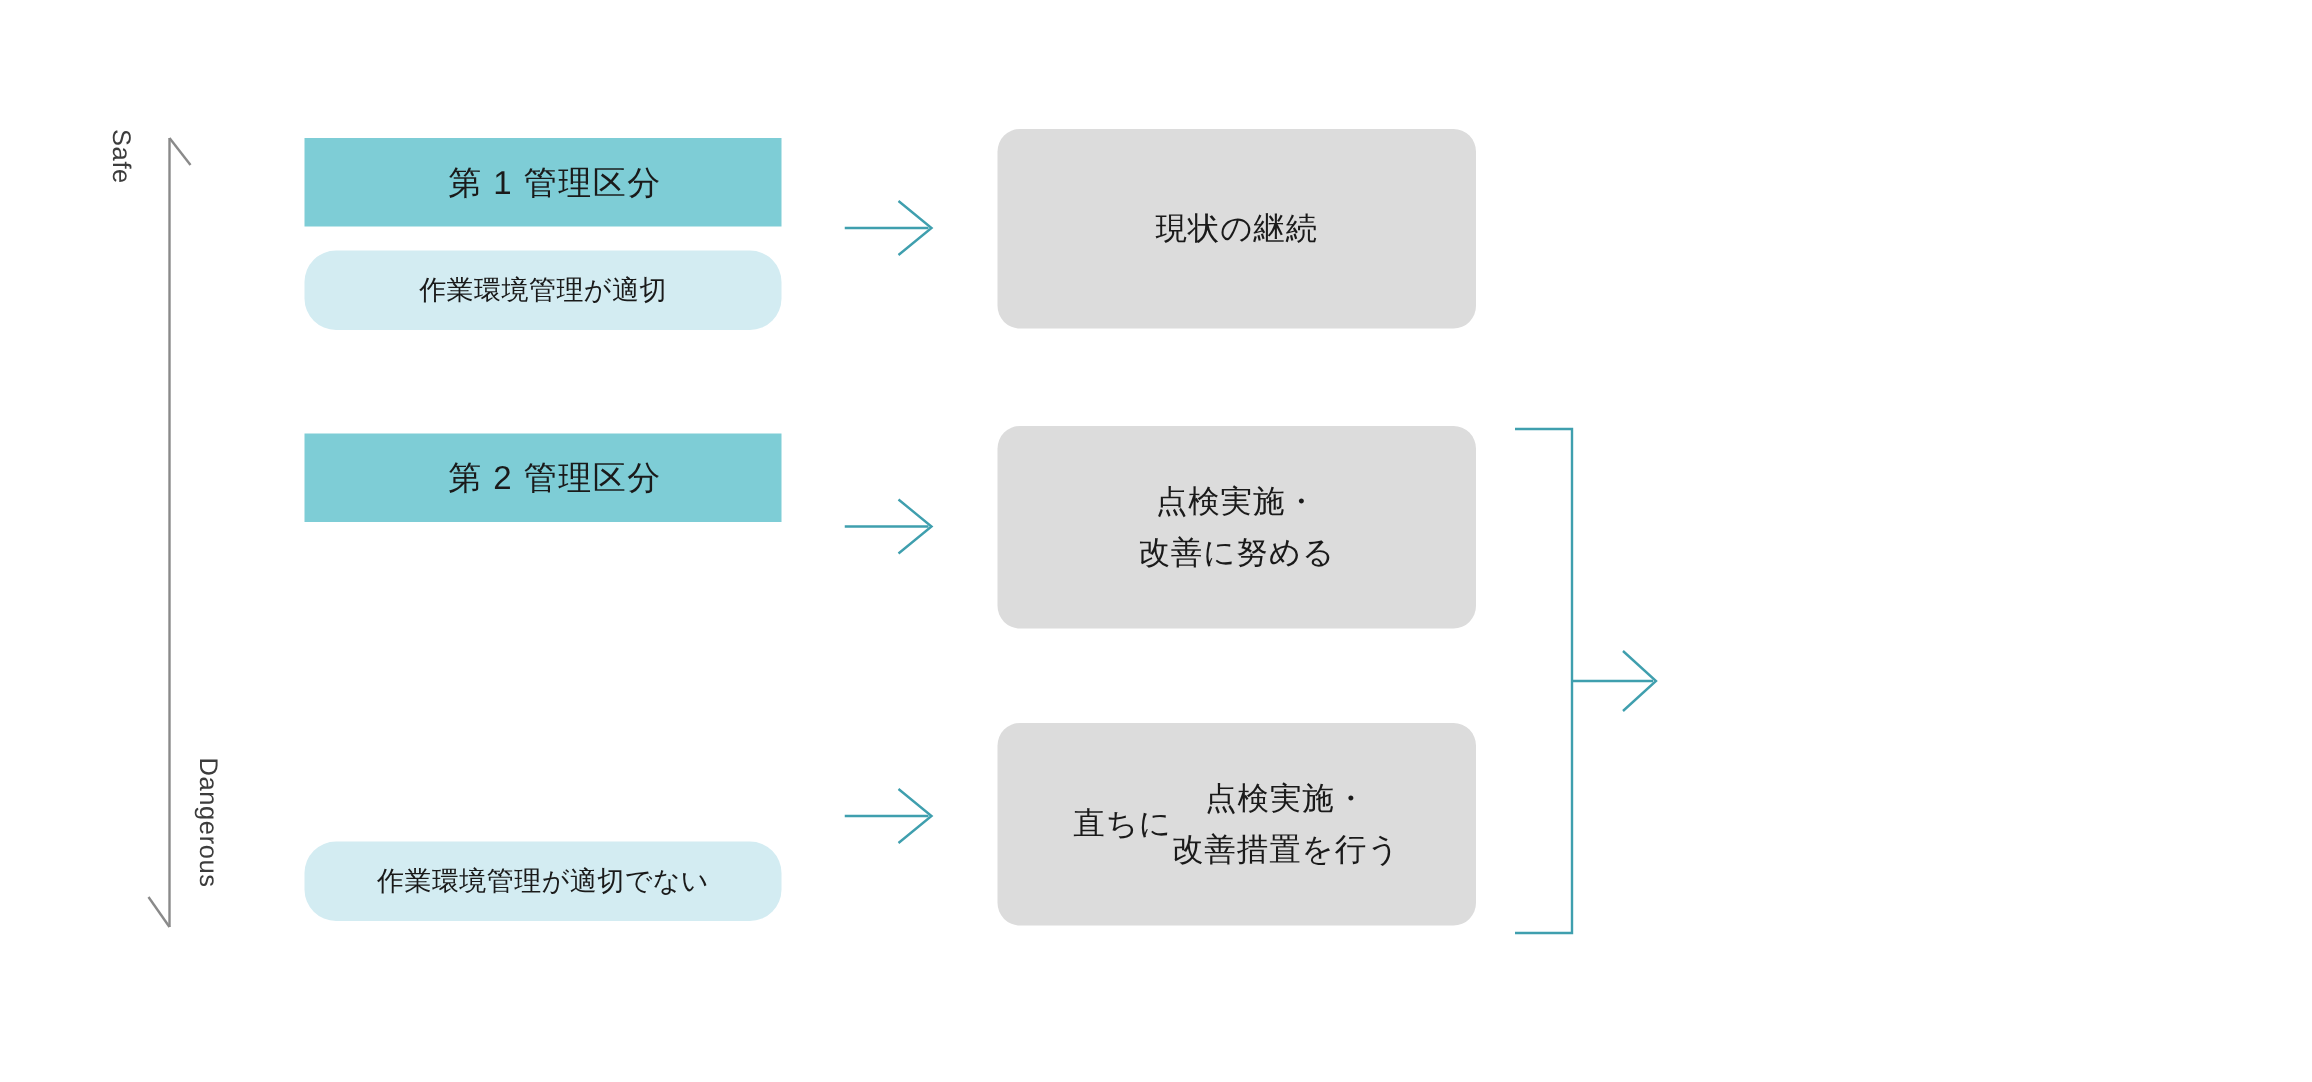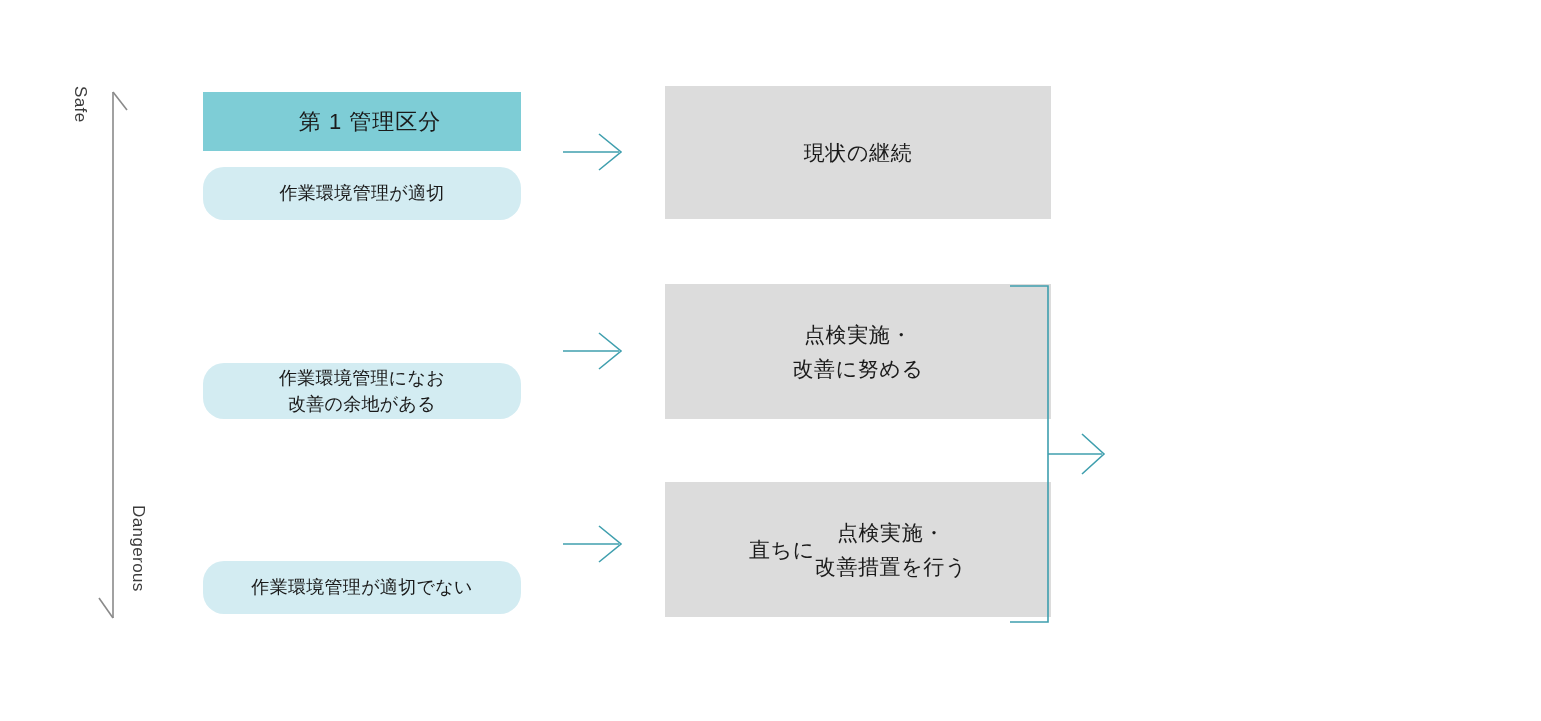--- a/index.html
+++ b/index.html
@@ -87,32 +87,33 @@
   .r2-head { top: 289px; }
   .r2-body { top: 363px; height: 56px; }
   
   .r3-head { top: 487px; }
   .r3-body { top: 561px; height: 53px; }
 
   
   .action {
     position: absolute;
     left: 665px;
-    width: 386px;
+    width: 319px;
     background: #dcdcdc;
     display: flex;
     align-items: center;
     justify-content: center;
     text-align: center;
     font-size: 21px;
     line-height: 1.6;
     color: #1a1a1a;
     letter-spacing: 0.6px;
     box-sizing: border-box;
     white-space: pre-line;
+    border-radius: 15px;
   }
   .a1 { top: 86px;  height: 133px; }
   .a2 { top: 284px; height: 135px; }
   .a3 { top: 482px; height: 135px; }
   .underline-seg { text-underline-offset: 4px; }
 
   
   .arrow {
     position: absolute;
     width: 72px;
@@ -168,22 +169,21 @@
   <div class="card-head r1-head">第 1 管理区分</div>
   <div class="card-body r1-body">作業環境管理が適切</div>
 
   <svg class="arrow ar1" viewBox="0 0 72 44" aria-hidden="true">
     <line x1="0" y1="22" x2="56" y2="22" stroke="#3f9fae" stroke-width="1.6"></line>
     <polyline points="36,4 58,22 36,40" fill="none" stroke="#3f9fae" stroke-width="1.6"></polyline>
   </svg>
 
   <div class="action a1">現状の継続</div>
 
-  <div class="card-body r2-body">作業環境管理になお
-改善の余地がある</div>
+  <div class="card-head r2-head">第 2 管理区分</div>
 
   <svg class="arrow ar2" viewBox="0 0 72 44" aria-hidden="true">
     <line x1="0" y1="22" x2="56" y2="22" stroke="#3f9fae" stroke-width="1.6"></line>
     <polyline points="36,4 58,22 36,40" fill="none" stroke="#3f9fae" stroke-width="1.6"></polyline>
   </svg>
 
   <div class="action a2">点検実施・
 改善に努める</div>
 
   <div class="card-body r3-body">作業環境管理が適切でない</div>

